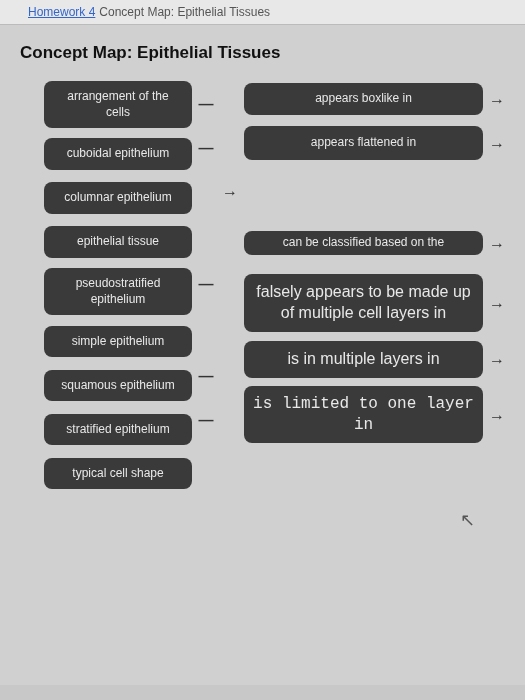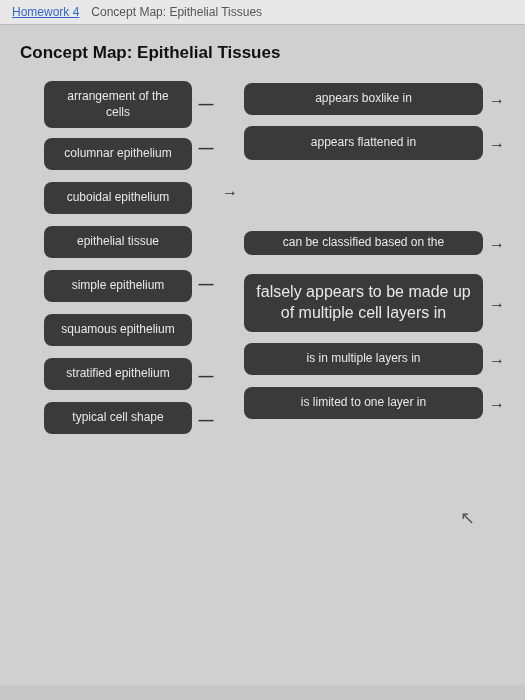--- a/index.html
+++ b/index.html
@@ -8,24 +8,24 @@
       background: #c8c8c8;
       font-family: Arial, sans-serif;
       font-size: 13px;
       width: 525px;
       min-height: 700px;
     }
 
     .breadcrumb-bar {
       background: #e8e8e8;
       border-bottom: 1px solid #bbb;
-      padding: 5px 12px;
-      display: flex;
-      align-items: center;
-      gap: 12px;
+      padding: 5px 28px;
+      display: flex;
+      align-items: center;
+      gap: 4px;
       font-size: 12px;
     }
 
     .breadcrumb-link {
       color: #3366cc;
       text-decoration: underline;
       cursor: pointer;
     }
 
     .breadcrumb-separator {
@@ -135,31 +135,34 @@
 
     <div class="map-rows">
 
       <div class="rows-left">
 
         <div class="row-item h-36">
           <div class="concept-pill" style="width:100%">arrangement of the cells</div>
         </div>
 
         <div class="row-item h-36">
+          <div class="concept-pill" style="width:100%">cuboidal epithelium</div>
+        </div>
+
+        <div class="row-item h-36">
           <div class="concept-pill" style="width:100%">columnar epithelium</div>
         </div>
 
         <div class="row-item h-36">
-          <div class="concept-pill" style="width:100%">cuboidal epithelium</div>
-        </div>
-
-        <div class="row-item h-36">
           <div class="concept-pill" style="width:100%">epithelial tissue</div>
         </div>
 
+        <div class="row-item h-44">
+          <div class="concept-pill" style="width:100%">pseudostratified epithelium</div>
+        </div>
 
         <div class="row-item h-36">
           <div class="concept-pill" style="width:100%">simple epithelium</div>
         </div>
 
         <div class="row-item h-36">
           <div class="concept-pill" style="width:100%">squamous epithelium</div>
         </div>
 
         <div class="row-item h-36">
@@ -214,26 +217,26 @@
           <div class="concept-pill" style="flex:1; font-size:12px; padding:4px 8px;">can be classified based on the</div>
           <span class="arrow-right">→</span>
         </div>
 
         <div class="right-row-item" style="min-height:60px;">
           <div class="concept-pill" style="flex:1; font-size:16px; padding:8px 8px;">falsely appears to be made up of multiple cell layers in</div>
           <span class="arrow-right">→</span>
         </div>
 
         <div class="right-row-item h-36" style="min-height:36px;">
-          <div class="concept-pill" style="flex:1; font-size:12px; padding:8px 10px;">is in multiple layers in</div>
-          <span class="arrow-right">→</span>
-        </div>
-
-        <div class="right-row-item h-36" style="min-height:36px;">
-          <div class="concept-pill" style="flex:1; font-size:12px; padding:8px 7px;">is limited to one layer in</div>
+          <div class="concept-pill" style="flex:1; font-size:16px; padding:8px 10px;">is in multiple layers in</div>
+          <span class="arrow-right">→</span>
+        </div>
+
+        <div class="right-row-item h-36" style="min-height:36px;">
+          <div class="concept-pill" style="flex:1; font-size:16px; padding:8px 7px;font-family:Liberation Mono, monospace;">is limited to one layer in</div>
           <span class="arrow-right">→</span>
         </div>
 
       </div>
 
     </div>
 
     <div style="position:relative; height:40px;">
       <div style="position:absolute; right:30px; bottom:0px; font-size:18px; color:#555;">↖</div>
     </div>

